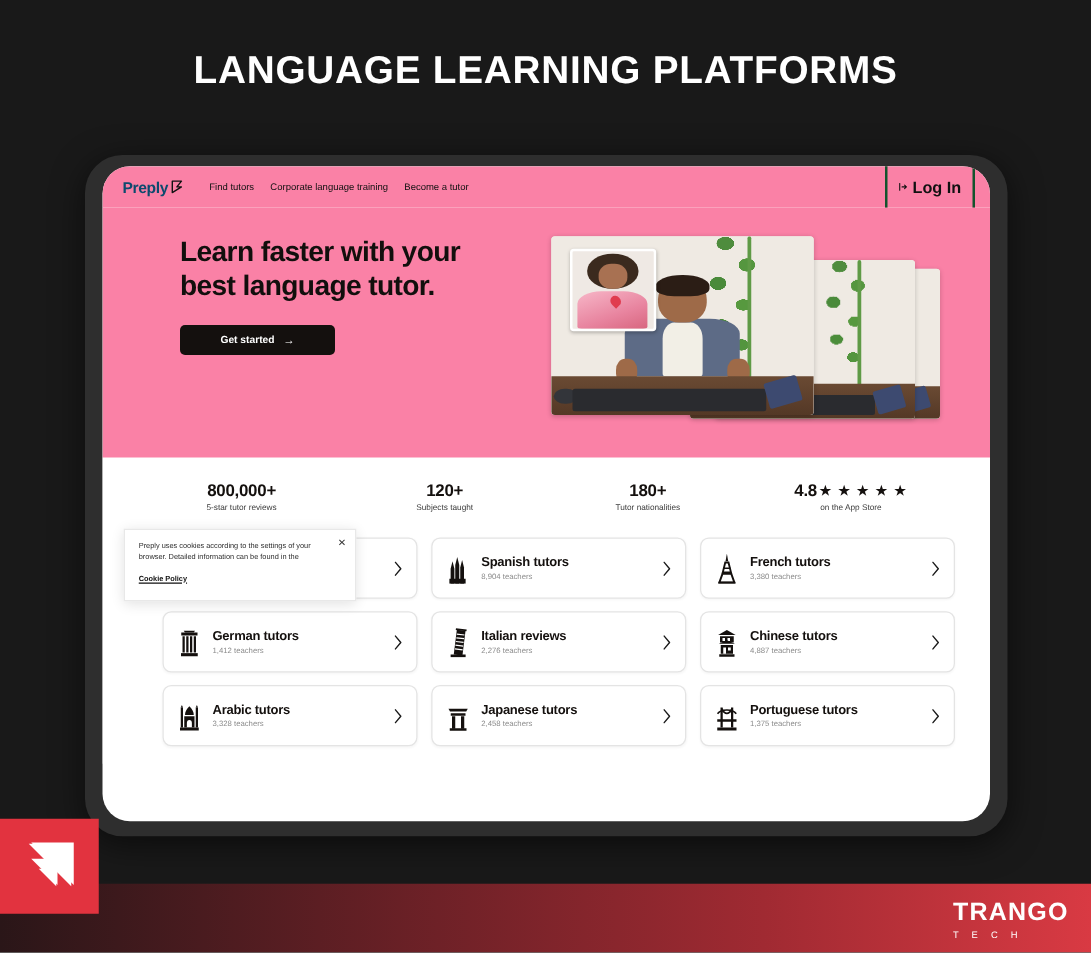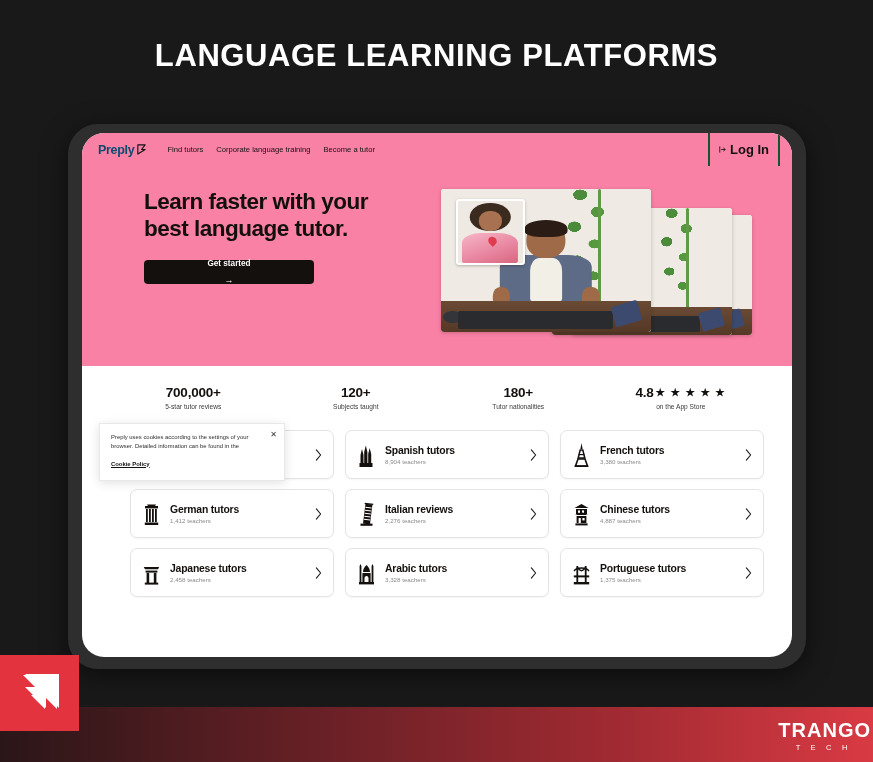--- a/index.html
+++ b/index.html
@@ -75,25 +75,25 @@
     height:200px;
     position:relative;
     padding:22px 0 0 62px;
   }
   .hero-h1 {
     font-size:22.5px; line-height:1.22; font-weight:bold;
     color:#120f0d; letter-spacing:-0.5px; max-width:230px;
   }
   .cta {
     margin-top:17px;
-    width:170px; height:24px;
+    width:124px; height:24px;
     background:#14100e; color:#fff;
     border-radius:4px;
     display:flex; align-items:center; justify-content:center; gap:7px;
-    font-size:8.2px; font-weight:600;flex-direction:column;
+    font-size:8.2px; font-weight:600;
   }
   .cta .arr { font-size:9px; }
 
   
   .hero-media { position:absolute; right:76px; top:23px; width:275px; height:172px; }
   .vcard {
     position:absolute; top:0; border-radius:3px; overflow:hidden;
     background:#f2efe9;
     box-shadow:0 1px 4px rgba(0,0,0,.2);
   }
@@ -261,22 +261,22 @@
     font-size:8px; color:#333; line-height:1;
     background:none; border:none; cursor:pointer;
   }
 
   
   .footer {
     position:absolute; left:0; right:0; bottom:0; height:55px;
     background:linear-gradient(90deg,#2a1618 0%,#6e2127 40%,#a02a32 70%,#d93a43 100%);
   }
   .footer-logo {
-    position:absolute; right:2px; top:13px;
-    text-align:center; color:#fff;
+    position:absolute; right:18px; top:13px;
+    text-align:left; color:#fff;
   }
   .fl-main { font-size:20px; font-weight:bold; letter-spacing:1px; line-height:1; }
   .fl-sub { font-size:7.5px; letter-spacing:4.2px; margin-top:3px; margin-right:2px; }
 
   .badge {
     position:absolute; left:0; bottom:31px;
     width:79px; height:76px;
     background:#e2333f;
     display:flex; align-items:center; justify-content:center;
   }
@@ -365,21 +365,21 @@
               <div class="p-hair"></div>
               <div class="p-face"></div>
             </div>
           </div>
         </div>
       </div>
 
       <div class="stats">
         <div class="stat">
           <div class="stat-val">
-              <span>700,000+</span>
+              <span>800,000+</span>
             </div>
           <div class="stat-lbl">5-star tutor reviews</div>
         </div>
         <div class="stat">
           <div class="stat-val">
               <span>120+</span>
             </div>
           <div class="stat-lbl">Subjects taught</div>
         </div>
         <div class="stat">
@@ -507,49 +507,49 @@
             <div class="card-title">Chinese tutors</div>
             <div class="card-sub">4,887 teachers</div>
           </div>
           <svg class="card-chev" width="7" height="12" viewBox="0 0 8 14">
             <path d="M1.5 1 L6.5 7 L1.5 13" fill="none" stroke="#1a1a1a" stroke-width="1.3" stroke-linecap="round" stroke-linejoin="round"></path>
           </svg>
         </div>
 
         <div class="card">
           <svg class="card-icon" viewBox="0 0 17 24">
-            <path d="M0.8 6 h15.4 l-1.2 2.2 H2 Z" fill="#14100e"></path>
-            <rect x="2.6" y="9.6" width="11.8" height="2" fill="#14100e"></rect>
-            <rect x="3.6" y="12" width="2.6" height="10" fill="#14100e"></rect>
-            <rect x="10.8" y="12" width="2.6" height="10" fill="#14100e"></rect>
-            <rect x="1.8" y="21.6" width="13.4" height="2" fill="#14100e"></rect>
-          </svg>
-          <div class="card-txt">
-            <div class="card-title">Japanese tutors</div>
-            <div class="card-sub">2,458 teachers</div>
-          </div>
-          <svg class="card-chev" width="7" height="12" viewBox="0 0 8 14">
-            <path d="M1.5 1 L6.5 7 L1.5 13" fill="none" stroke="#1a1a1a" stroke-width="1.3" stroke-linecap="round" stroke-linejoin="round"></path>
-          </svg>
-        </div>
-
-        <div class="card">
-          <svg class="card-icon" viewBox="0 0 17 24">
             <path d="M8.5 4 C6 6.5 5 8.5 5 11 h7 c0-2.5-1-4.5-3.5-7Z" fill="#14100e"></path>
             <rect x="1.6" y="5" width="1.8" height="16" fill="#14100e"></rect>
             <rect x="13.6" y="5" width="1.8" height="16" fill="#14100e"></rect>
             <path d="M2.5 3 l.9 2 h-1.8 Z" fill="#14100e"></path>
             <path d="M14.5 3 l.9 2 h-1.8 Z" fill="#14100e"></path>
             <rect x="4.4" y="12" width="8.2" height="9" fill="#14100e"></rect>
             <path d="M8.5 15 c-1.3 0-2 1-2 2.4 V21 h4 v-3.6 c0-1.4-.7-2.4-2-2.4Z" fill="#fff"></path>
             <rect x="1" y="21" width="15" height="2.4" fill="#14100e"></rect>
           </svg>
           <div class="card-txt">
             <div class="card-title">Arabic tutors</div>
             <div class="card-sub">3,328 teachers</div>
+          </div>
+          <svg class="card-chev" width="7" height="12" viewBox="0 0 8 14">
+            <path d="M1.5 1 L6.5 7 L1.5 13" fill="none" stroke="#1a1a1a" stroke-width="1.3" stroke-linecap="round" stroke-linejoin="round"></path>
+          </svg>
+        </div>
+
+        <div class="card">
+          <svg class="card-icon" viewBox="0 0 17 24">
+            <path d="M0.8 6 h15.4 l-1.2 2.2 H2 Z" fill="#14100e"></path>
+            <rect x="2.6" y="9.6" width="11.8" height="2" fill="#14100e"></rect>
+            <rect x="3.6" y="12" width="2.6" height="10" fill="#14100e"></rect>
+            <rect x="10.8" y="12" width="2.6" height="10" fill="#14100e"></rect>
+            <rect x="1.8" y="21.6" width="13.4" height="2" fill="#14100e"></rect>
+          </svg>
+          <div class="card-txt">
+            <div class="card-title">Japanese tutors</div>
+            <div class="card-sub">2,458 teachers</div>
           </div>
           <svg class="card-chev" width="7" height="12" viewBox="0 0 8 14">
             <path d="M1.5 1 L6.5 7 L1.5 13" fill="none" stroke="#1a1a1a" stroke-width="1.3" stroke-linecap="round" stroke-linejoin="round"></path>
           </svg>
         </div>
 
         <div class="card">
           <svg class="card-icon" viewBox="0 0 17 24">
             <rect x="3.4" y="5" width="1.8" height="16" fill="#14100e"></rect>
             <rect x="11.8" y="5" width="1.8" height="16" fill="#14100e"></rect>

